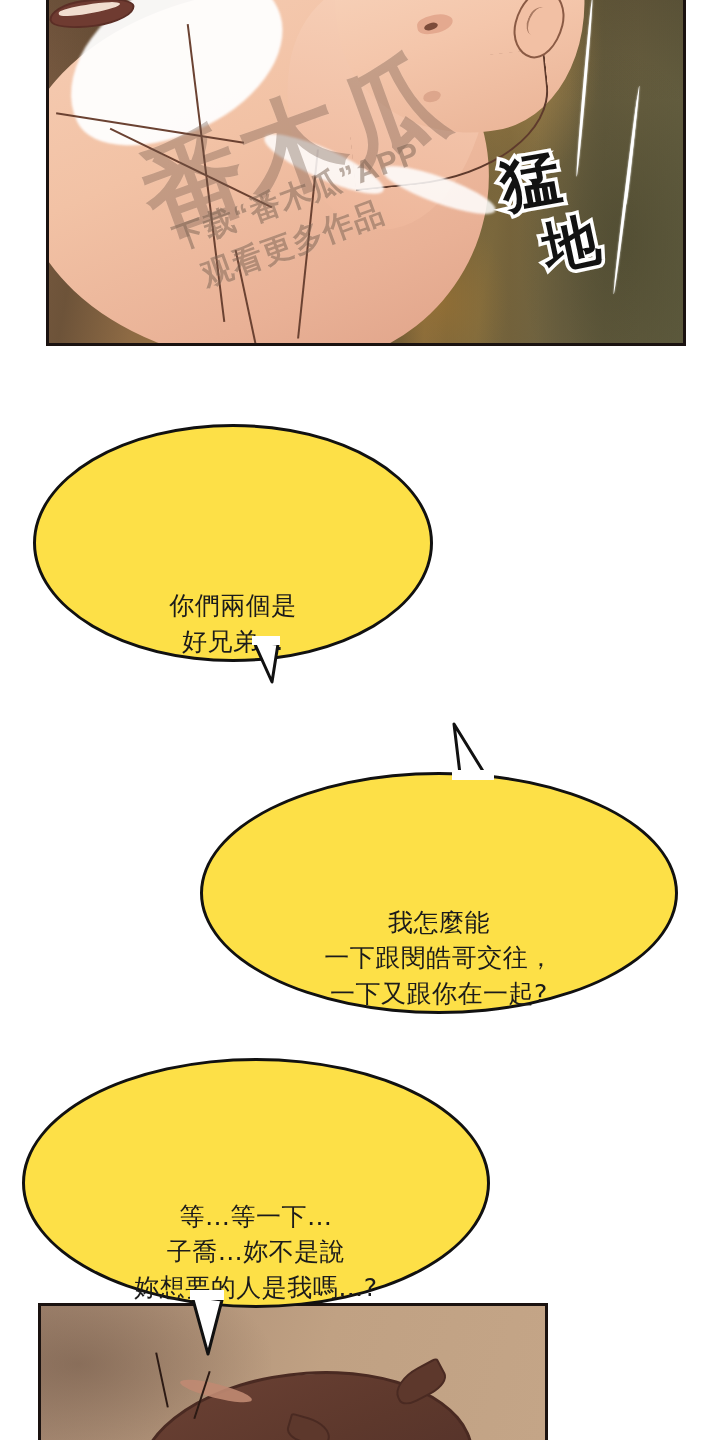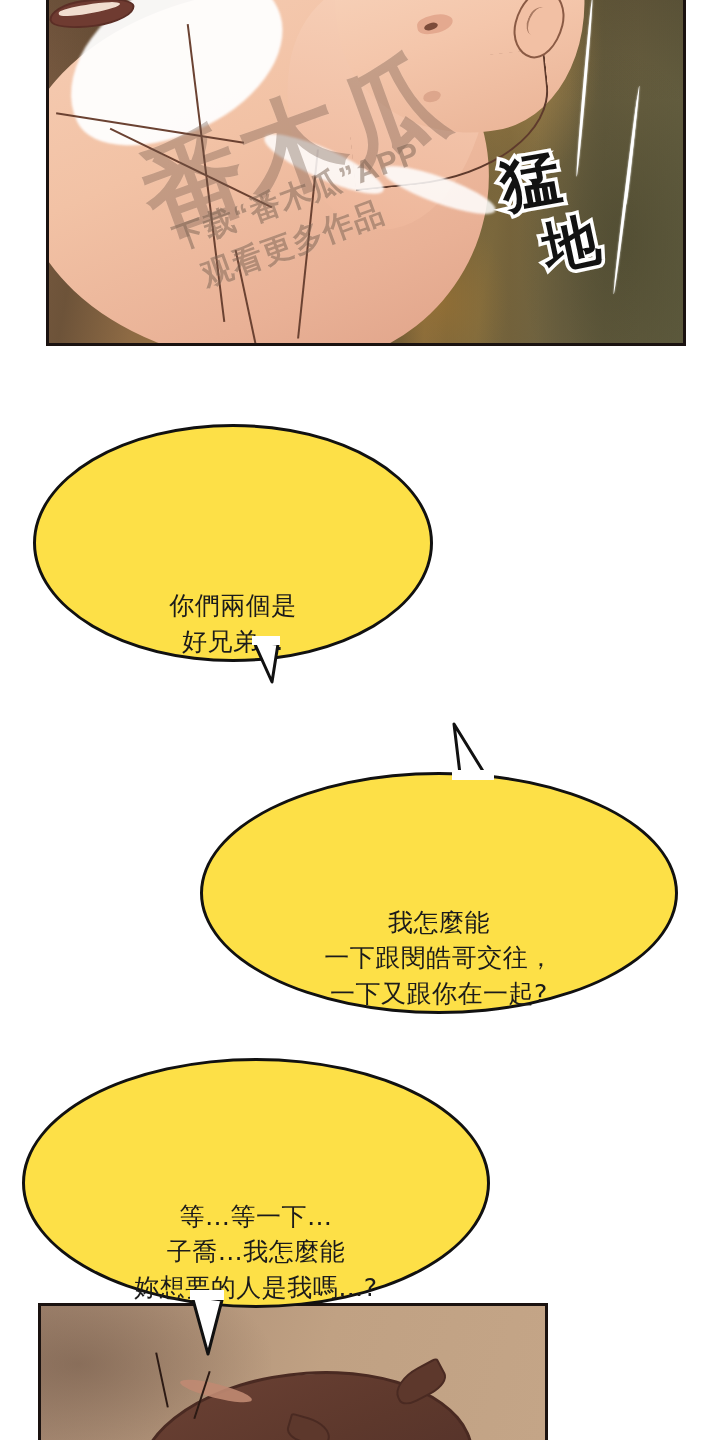--- a/index.html
+++ b/index.html
@@ -413,21 +413,21 @@
     <rect x="22" y="54" width="42" height="10" fill="#ffffff"></rect>
   </svg>
   <div class="bubble" id="bubble-2">
     <div class="bubble-text">我怎麼能
 一下跟閔皓哥交往，
 一下又跟你在一起?</div>
   </div>
 
   <div class="bubble" id="bubble-3">
     <div class="bubble-text">等…等一下…
-子喬…我怎麼能
+子喬…妳不是說
 妳想要的人是我嗎…?</div>
   </div>
 
   <div class="panel" id="panel-bottom">
     <div class="bp-bg"></div>
     <div class="bp-shadow"></div>
 
     <div class="hair"></div>
     <div class="hair-spike" style="left:352px;top:62px;width:50px;height:26px;border-radius:60% 10% 40% 30%;transform:rotate(-28deg);"></div>
     <div class="hair-spike" style="left:246px;top:112px;width:40px;height:22px;border-radius:10% 60% 20% 40%;transform:rotate(16deg);"></div>

